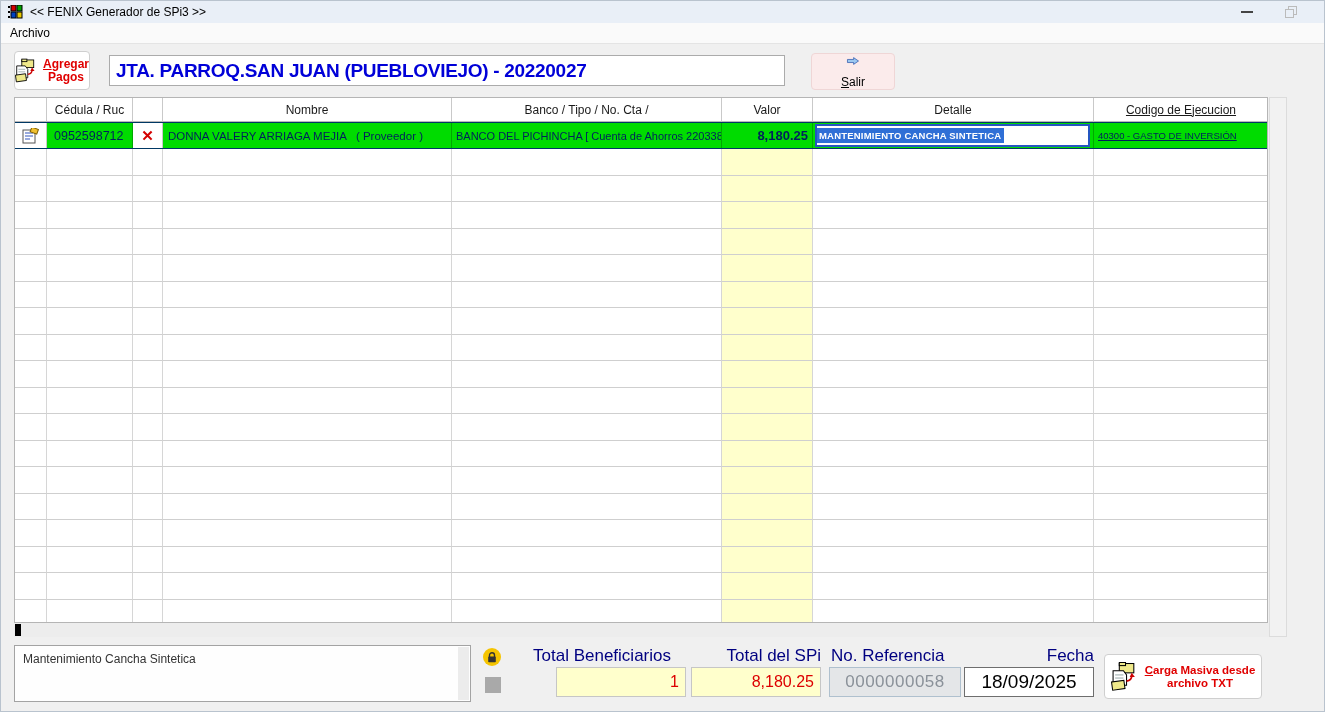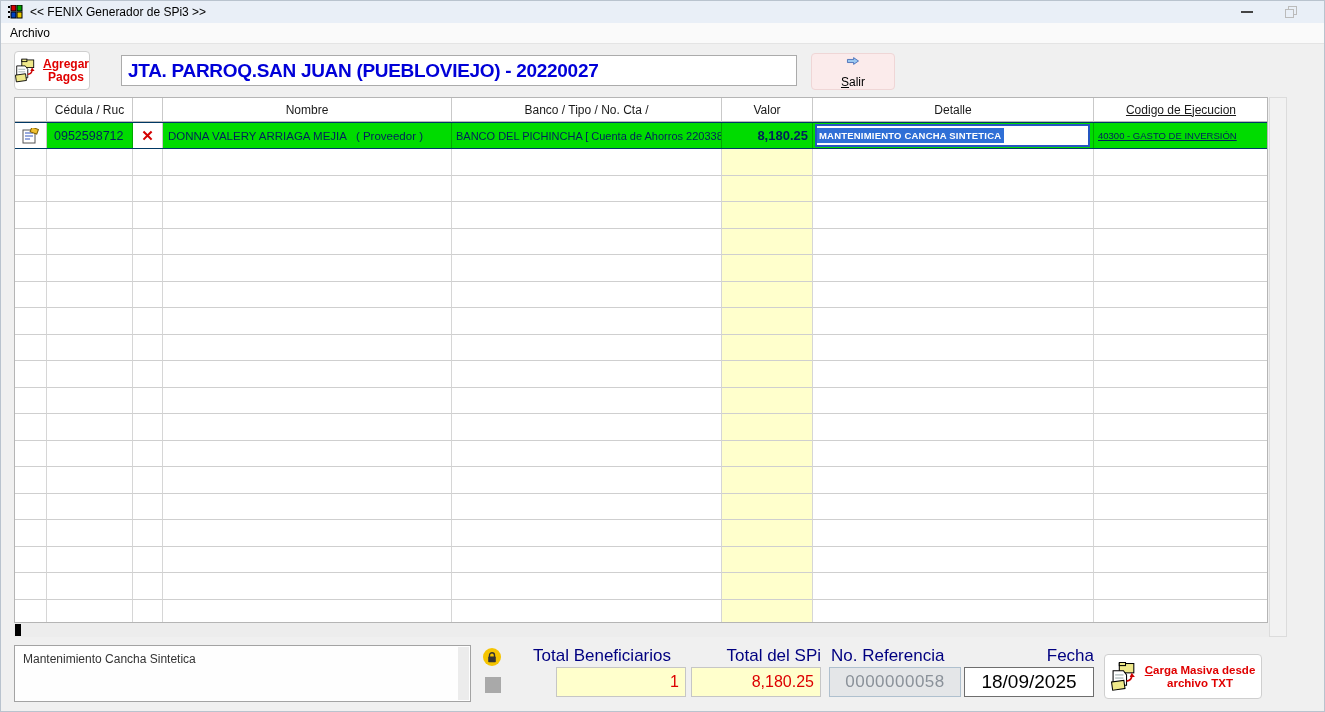--- a/index.html
+++ b/index.html
@@ -19,21 +19,21 @@
   
   #menubar { position:absolute; left:0; top:22px; width:1325px; height:21px;
     background:#FAFAFA; border-bottom:1px solid #E4E4E4; display:flex; align-items:center; }
   .menu-item { padding:0 9px; font-size:12px; color:#000; height:100%; display:flex; align-items:center; }
   
   .tool-btn { position:absolute; background:#FFF; border:1px solid #CFCFCF; border-radius:4px;
     display:flex; align-items:center; justify-content:center; gap:5px; }
   #btn-agregar { left:13px; top:50px; width:76px; height:39px; }
   .red-btn-label { color:#E00000; font-weight:bold; font-size:12px; line-height:13px; text-align:center; }
   .red-btn-label .ul { text-decoration:underline; }
-  #entity-field { position:absolute; left:120px; top:54px; width:676px; height:31px;
+  #entity-field { position:absolute; left:108px; top:54px; width:676px; height:31px;
     background:#FFF; border:1px solid #ABABAB; display:flex; align-items:center; }
   #entity-field span { padding-left:6px; font-size:19px; font-weight:bold; color:#0000D8;
     letter-spacing:-0.3px; white-space:nowrap; }
   #btn-salir { left:810px; top:52px; width:84px; height:37px; background:#FBEBEB;
     border:1px solid #EFD6D6; flex-direction:column; gap:10px; padding-top:3px; }
   #btn-salir .salir-text { font-size:12px; color:#000; }
   #btn-salir .ul { text-decoration:underline; }
   
   #grid { position:absolute; left:13px; top:96px; width:1254px; height:526px;
     background:#FFF; border:1px solid #B5B5B5; overflow:hidden; }

